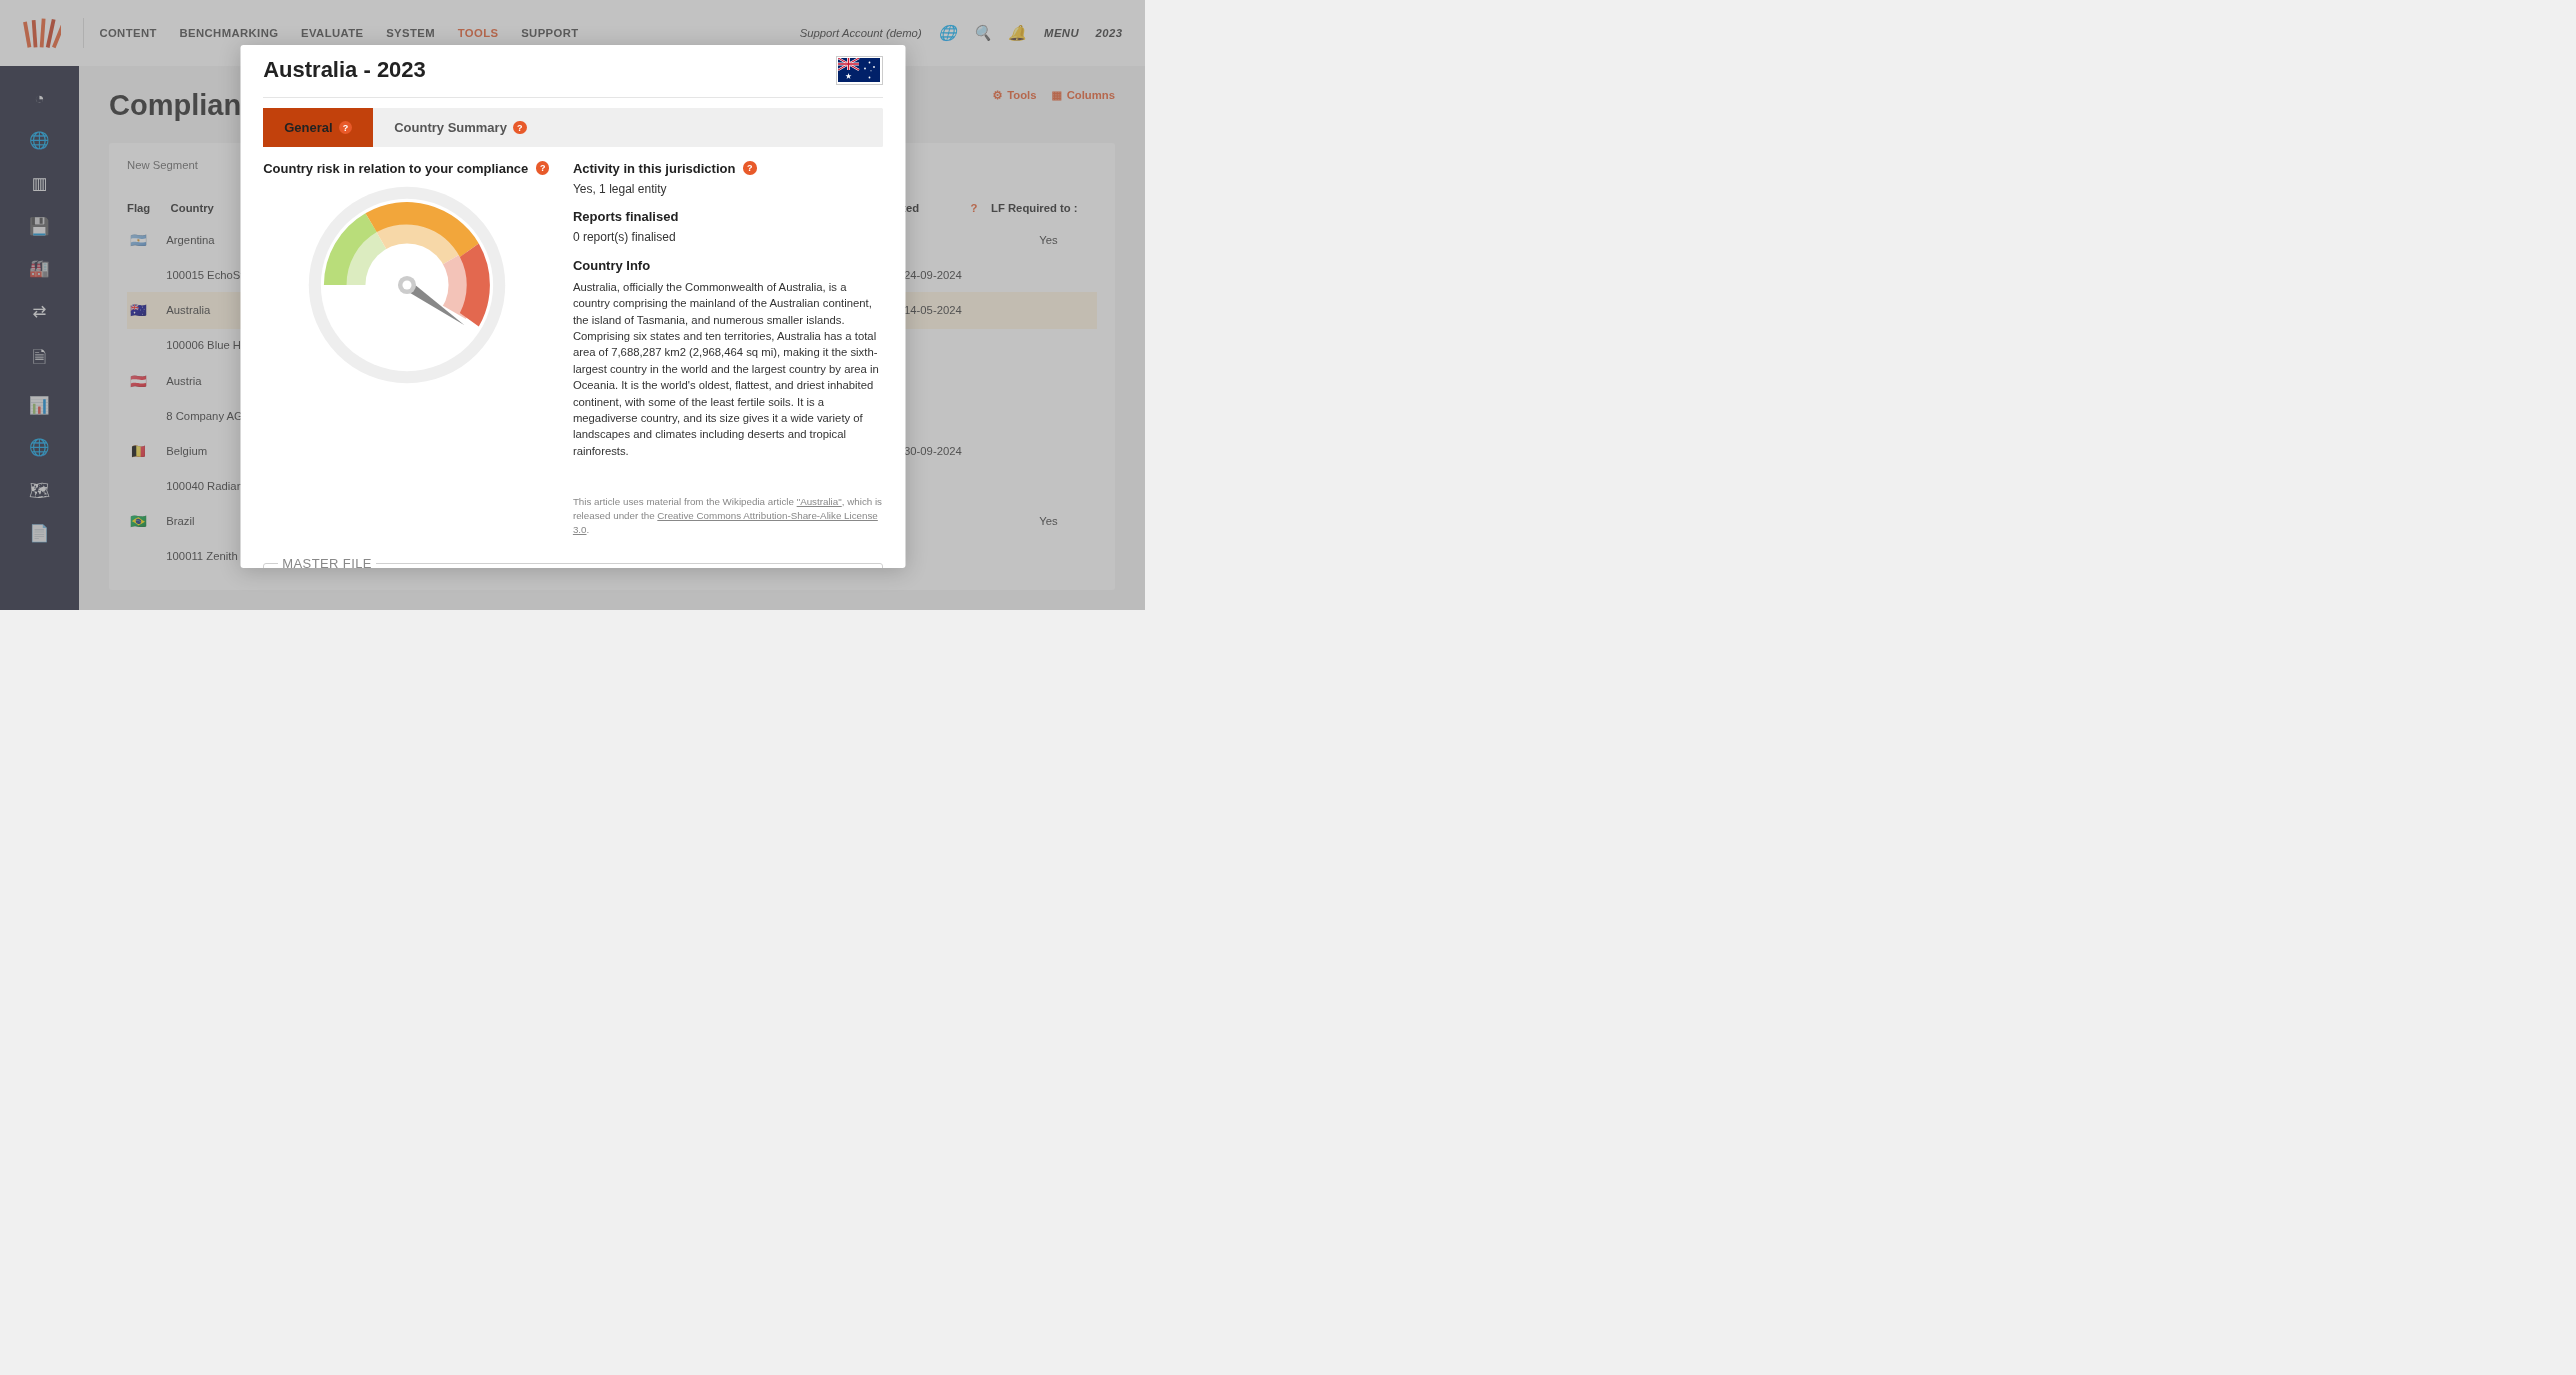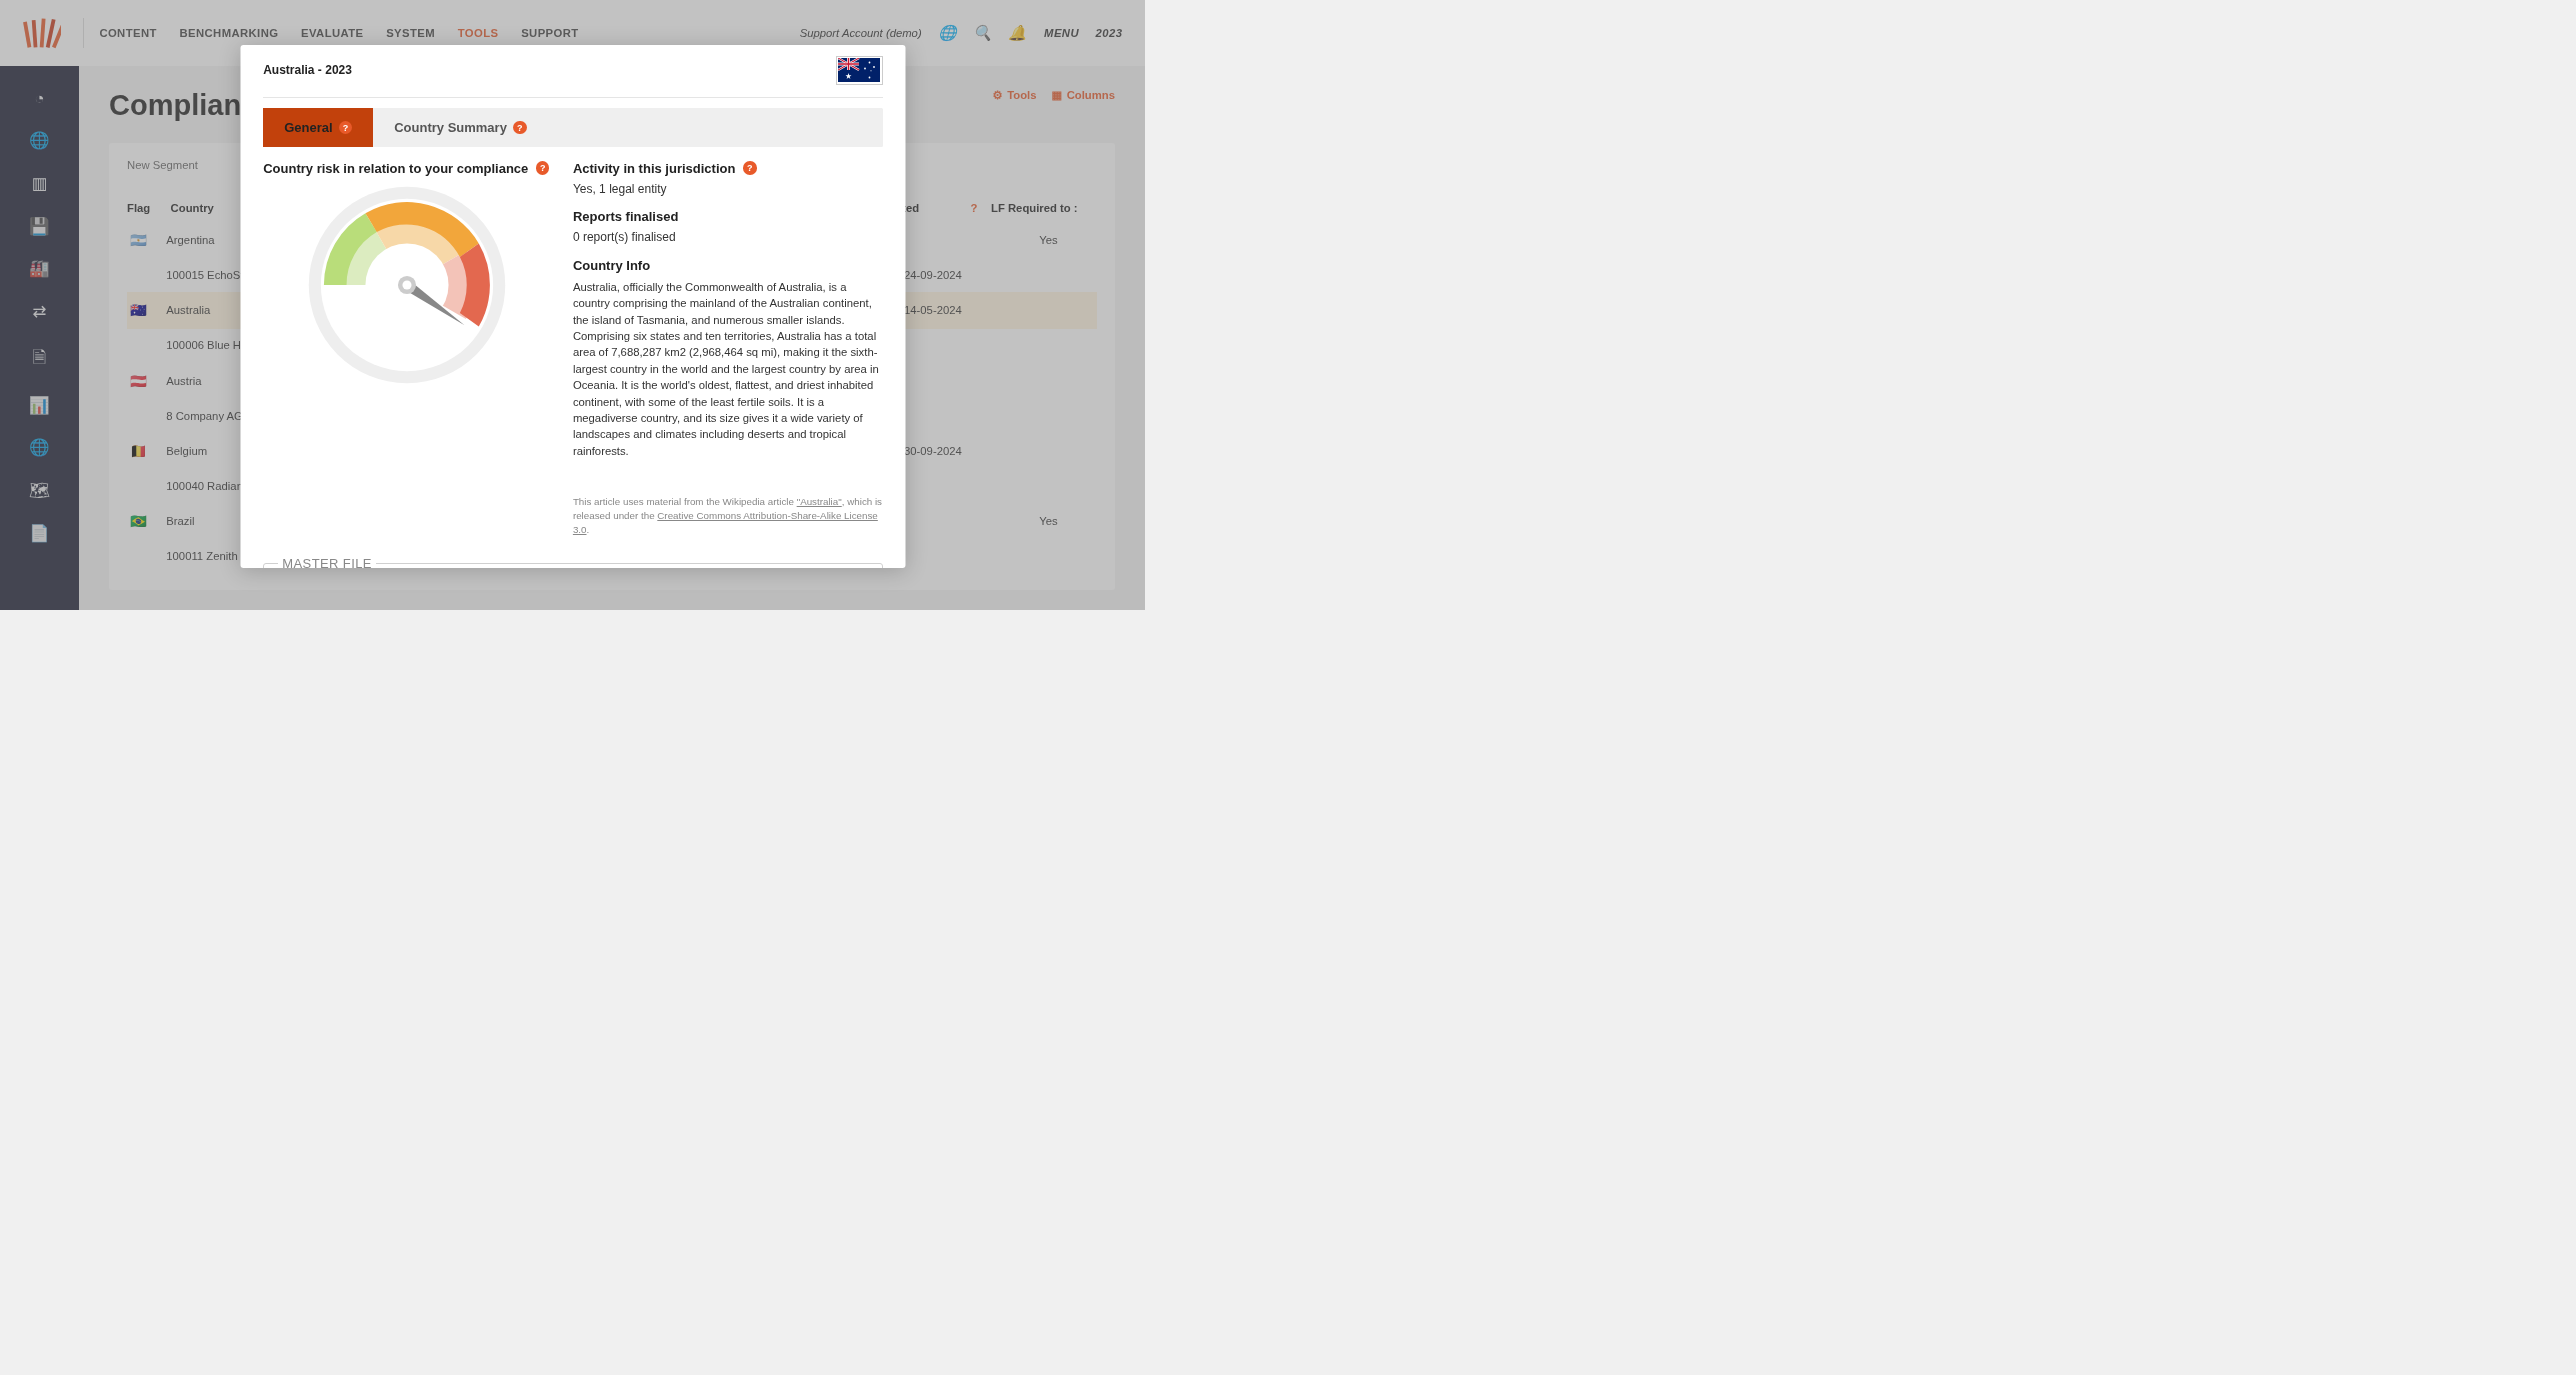--- a/index.html
+++ b/index.html
@@ -46,21 +46,21 @@
 .dim { position:absolute; inset:0; background:rgba(120,120,120,0.45); }
 
 
 .modal { position:absolute; top:45px; left:50%; transform:translateX(-50%); width:665px; height:523px; background:#fff; border-radius:3px; display:flex; flex-direction:column; box-shadow:0 3px 22.7px rgba(0,0,0,0.2); }
 .modal-scroll { overflow-y:scroll; flex:1; padding:0 22.7px 15px 22.7px; }
 .modal-scroll::-webkit-scrollbar { width:10.6px; }
 .modal-scroll::-webkit-scrollbar-track { background:#f0f0f0; }
 .modal-scroll::-webkit-scrollbar-thumb { background:#bbb; border-radius:1.5px; }
 .modal-scroll::-webkit-scrollbar-button { height:10.6px; background:#e0e0e0; }
 .modal-head { display:flex; align-items:center; justify-content:space-between; padding:10.6px 0 12px 0; border-bottom:0.8px solid #e5e5e5; }
-.modal-title { font-size:12px; font-weight:700; color:#222; }
+.modal-title { font-size:22px; font-weight:700; color:#222; }
 .modal-flag { border:0.8px solid #ccc; padding:1.5px; }
 .modal-flag svg { width:42px; height:24px; display:block; }
 
 .tabs { background:#efefef; margin-top:10.6px; display:flex; padding:0; border-radius:1.5px; }
 .tab { padding:12px 21px; font-size:13px; font-weight:600; color:#555; cursor:pointer; display:flex; align-items:center; gap:6px; }
 .tab.active { background:#c2410c; color:#222; }
 .qmark { width:13.6px; height:13.6px; background:#e85a2a; color:#fff; border-radius:50%; display:inline-flex; align-items:center; justify-content:center; font-size:9px; font-weight:700; }
 
 .modal-body { display:flex; gap:22.7px; margin-top:13.6px; }
 .col-left { flex:0 0 287px; }

